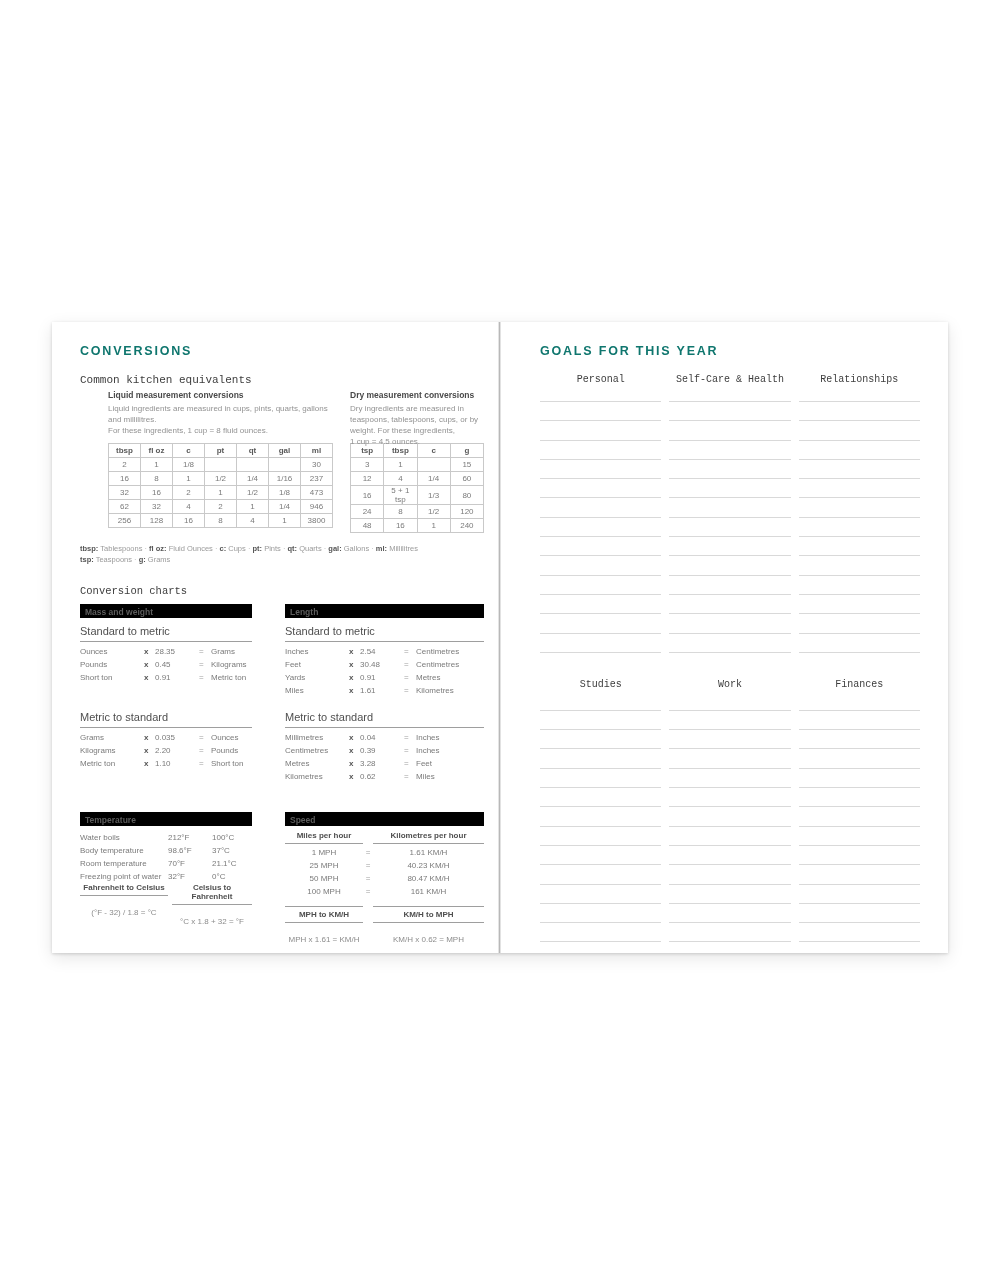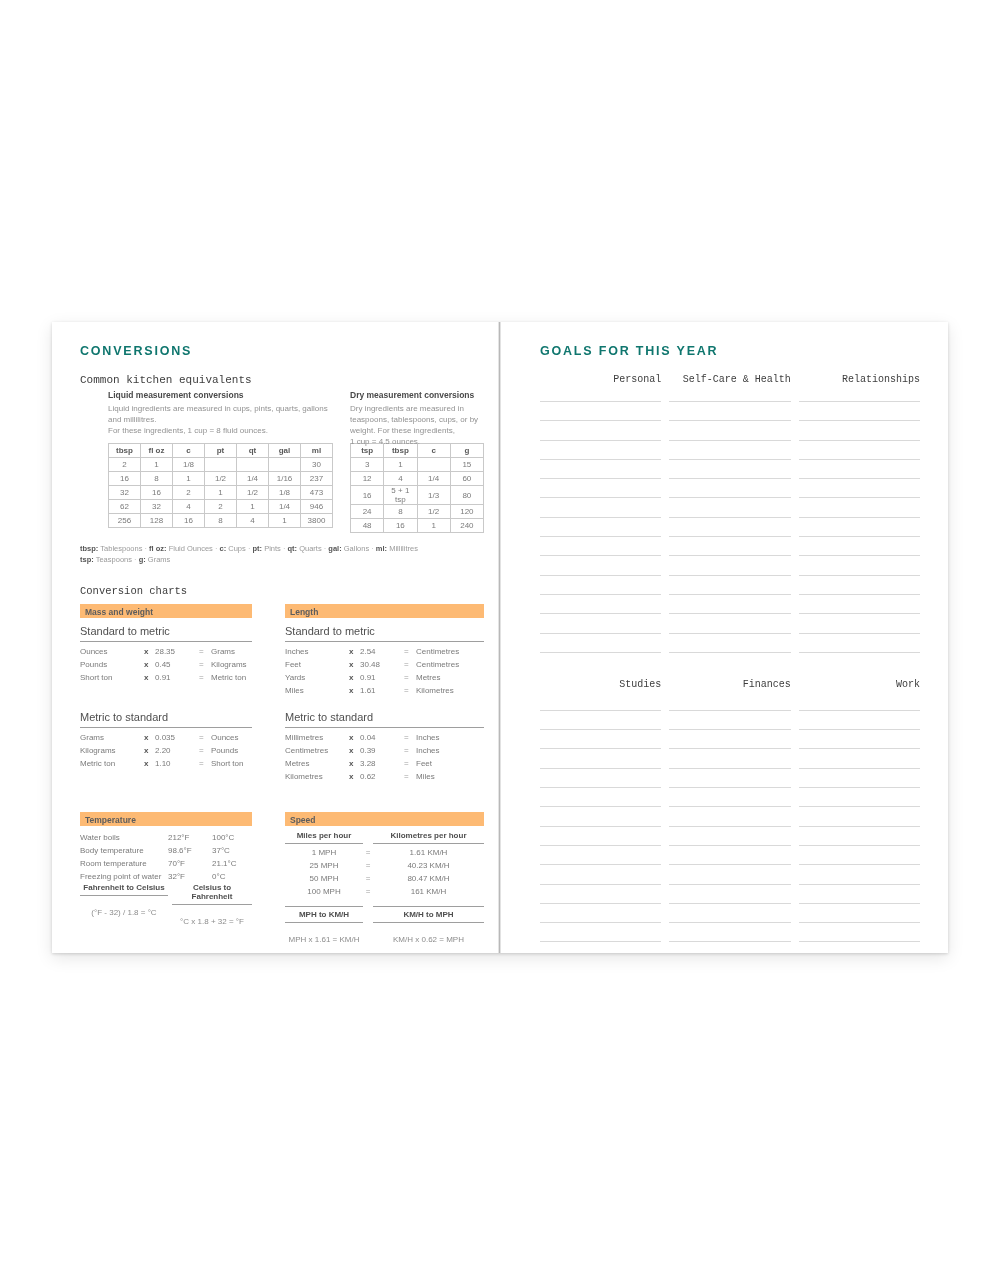--- a/index.html
+++ b/index.html
@@ -34,21 +34,21 @@
 
   .legend { margin-top:10px; font-size:7.5px; color:#9a9a9a; line-height:1.5; white-space:nowrap; }
   .legend b { color:#555; font-weight:700; }
   .legend .sep { color:#bdbdbd; }
 
   .charts-grid { display:flex; margin-top:7px; }
   .cg-left { width:172px; }
   .cg-gap  { width:33px; }
   .cg-right{ flex:1; }
 
-  .bar { background:#fdba74; font-size:8.5px; font-weight:700; color:#5d5d5d; padding:3px 5px 2px; height:9px; }
+  .bar { background:#000000; font-size:8.5px; font-weight:700; color:#5d5d5d; padding:3px 5px 2px; height:9px; }
   .mini-head { font-size:11px; font-weight:400; color:#4f4f4f; border-bottom:1px solid #9e9e9e;
                padding:0 0 4px; margin-top:7px; }
   .mini-head.mt-lg1 { margin-top:27px; }
   .mini-head.mt-lg2 { margin-top:14px; }
   .rows-block { margin-top:3px; }
 
   .conv-row { display:flex; font-size:8px; color:#7a7a7a; height:13px; align-items:center; }
   .conv-row .cl { width:64px; }
   .conv-row .cx { width:11px; font-weight:700; color:#555; }
   .conv-row .cv { width:44px; }
@@ -82,21 +82,21 @@
   .speed-row .spe { width:10px; text-align:center; color:#9e9e9e; }
   .speed-row .sp2 { flex:1; text-align:center; }
   .speed-formulas { display:flex; margin-top:8px; }
   .speed-formulas .f-box.fb1 { width:78px; margin-right:10px; }
 
   .goals-section { margin-top:16px; }
   .goals-section.s2 { margin-top:26px; }
   .goals-cols { display:flex; gap:8px; }
   .goal-col { flex:1; min-width:0; }
   .goal-head { font-family:"Liberation Mono", monospace; font-size:10px; line-height:11px; height:11px;
-               color:#3d3d3d; text-align:right; white-space:nowrap; }
+               color:#3d3d3d; text-align:center; white-space:nowrap; }
   .goal-line { height:18.3px; border-bottom:1px solid #d9d9d9; }
   .s1 .goal-line:first-child { height:16px; }
   .s2 .goal-line:first-child { height:20px; }
 </style>
 </head>
 <body>
 
 <div class="canvas">
   <div class="spread">
 
@@ -505,39 +505,39 @@
                 <div class="goal-line"></div>
                 <div class="goal-line"></div>
                 <div class="goal-line"></div>
                 <div class="goal-line"></div>
                 <div class="goal-line"></div>
                 <div class="goal-line"></div>
                 <div class="goal-line"></div>
               </div>
             </div>
             <div class="goal-col">
+              <div class="goal-head">Work</div>
+              <div class="goal-lines">
+                <div class="goal-line"></div>
+                <div class="goal-line"></div>
+                <div class="goal-line"></div>
+                <div class="goal-line"></div>
+                <div class="goal-line"></div>
+                <div class="goal-line"></div>
+                <div class="goal-line"></div>
+                <div class="goal-line"></div>
+                <div class="goal-line"></div>
+                <div class="goal-line"></div>
+                <div class="goal-line"></div>
+                <div class="goal-line"></div>
+                <div class="goal-line"></div>
+              </div>
+            </div>
+            <div class="goal-col">
               <div class="goal-head">Finances</div>
-              <div class="goal-lines">
-                <div class="goal-line"></div>
-                <div class="goal-line"></div>
-                <div class="goal-line"></div>
-                <div class="goal-line"></div>
-                <div class="goal-line"></div>
-                <div class="goal-line"></div>
-                <div class="goal-line"></div>
-                <div class="goal-line"></div>
-                <div class="goal-line"></div>
-                <div class="goal-line"></div>
-                <div class="goal-line"></div>
-                <div class="goal-line"></div>
-                <div class="goal-line"></div>
-              </div>
-            </div>
-            <div class="goal-col">
-              <div class="goal-head">Work</div>
               <div class="goal-lines">
                 <div class="goal-line"></div>
                 <div class="goal-line"></div>
                 <div class="goal-line"></div>
                 <div class="goal-line"></div>
                 <div class="goal-line"></div>
                 <div class="goal-line"></div>
                 <div class="goal-line"></div>
                 <div class="goal-line"></div>
                 <div class="goal-line"></div>

